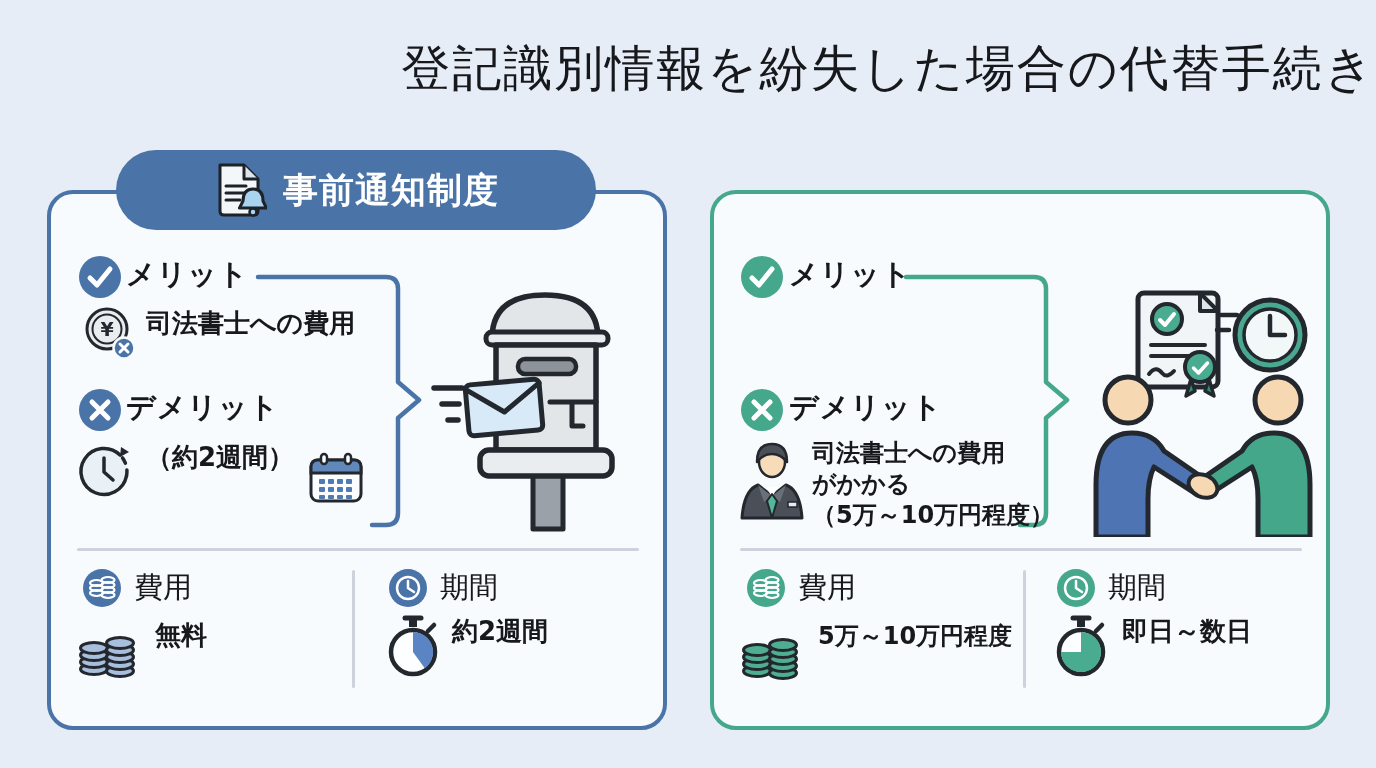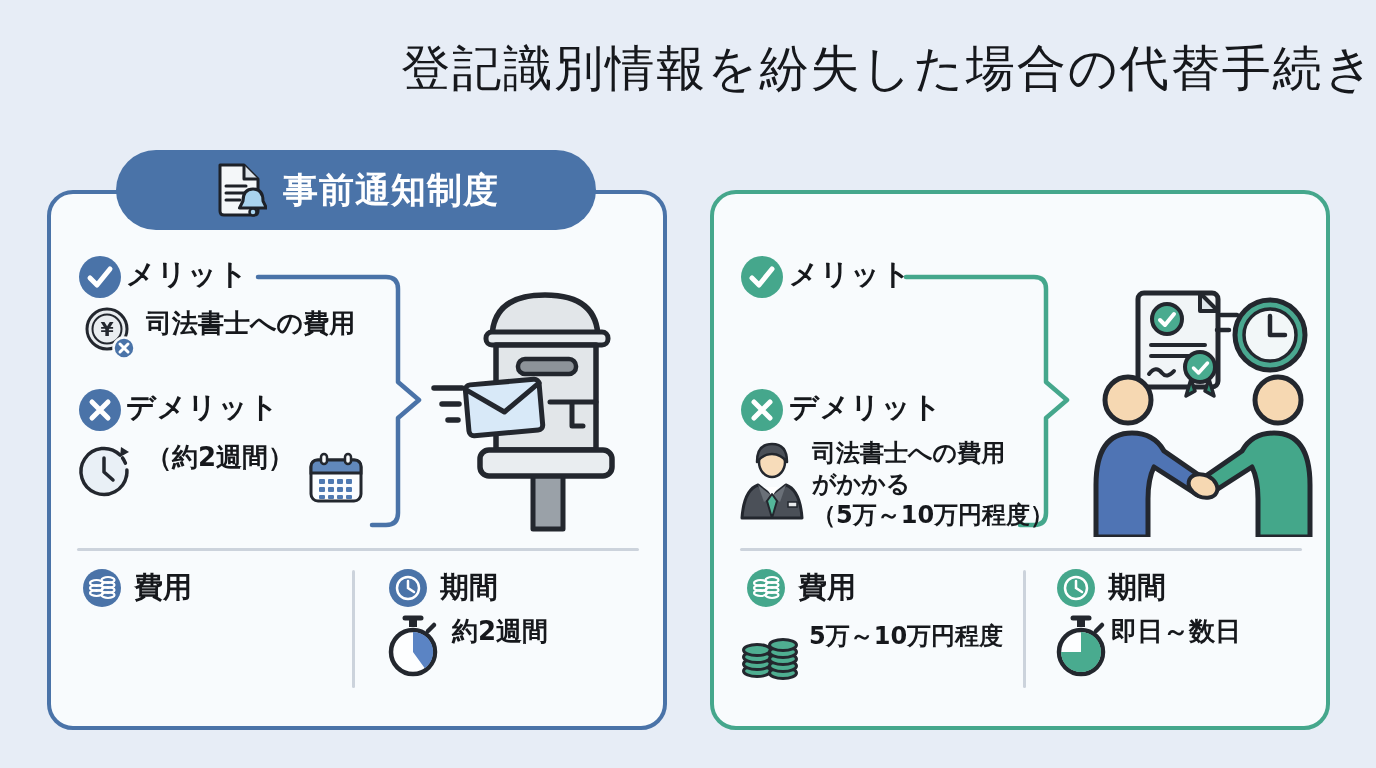--- a/index.html
+++ b/index.html
@@ -23,21 +23,21 @@
   .card.green{left:710px;border-color:var(--green)}
   .pill{position:absolute;top:150px;height:80px;border-radius:44px;z-index:3;
         display:flex;align-items:center;justify-content:center;gap:16px;
         color:#fff;font-size:35px;font-weight:700;letter-spacing:1px}
   .pill.blue{left:116px;width:480px;background:var(--blue)}
   .pill.green{left:783px;width:477px;background:var(--green)}
   .row{position:absolute;display:flex;align-items:flex-start}
   .sec-label{font-size:29px;font-weight:700;letter-spacing:1px}
   .item-text{font-size:26px;font-weight:700;line-height:34px}
   .item-text.small{font-size:24px;line-height:31px}
-  .stat-label{font-size:29px;font-weight:700}
+  .stat-label{font-size:29px;font-weight:400}
   .stat-value{font-size:26px;font-weight:700}
   .stat-value.small{font-size:24px}
   .hdiv{position:absolute;height:3px;width:562px;left:26px;top:354px;
         background:var(--div);border-radius:2px}
   .vdiv{position:absolute;width:3px;height:118px;top:376px;
         background:var(--div);border-radius:2px}
   svg{display:block;flex:0 0 auto}
 </style>
 </head>
 <body>
@@ -155,20 +155,38 @@
               <ellipse cx="14.5" cy="20" rx="6.5" ry="3"></ellipse>
               <ellipse cx="14.5" cy="15" rx="6.5" ry="3"></ellipse>
             <ellipse cx="26" cy="27" rx="6.5" ry="3"></ellipse>
               <ellipse cx="26" cy="22" rx="6.5" ry="3"></ellipse>
               <ellipse cx="26" cy="17" rx="6.5" ry="3"></ellipse>
               <ellipse cx="26" cy="12" rx="6.5" ry="3"></ellipse>
           </g>
         </svg>
       </span>
       <span class="stat-label">費用</span>
+    </div>
+    <div class="row" style="left:26px;top:424px;height:62px;gap:16px">
+      <span>
+        <svg width="62" height="60" viewBox="0 0 62 60">
+          <g stroke="#23272e" stroke-width="3" fill="#a8bedd">
+            <ellipse cx="17" cy="51" rx="13.5" ry="5.5"></ellipse>
+              <ellipse cx="17" cy="44" rx="13.5" ry="5.5"></ellipse>
+              <ellipse cx="17" cy="37" rx="13.5" ry="5.5"></ellipse>
+              <ellipse cx="17" cy="30" rx="13.5" ry="5.5"></ellipse>
+            <ellipse cx="43" cy="53" rx="13.5" ry="5.5"></ellipse>
+              <ellipse cx="43" cy="46" rx="13.5" ry="5.5"></ellipse>
+              <ellipse cx="43" cy="39" rx="13.5" ry="5.5"></ellipse>
+              <ellipse cx="43" cy="32" rx="13.5" ry="5.5"></ellipse>
+              <ellipse cx="43" cy="25" rx="13.5" ry="5.5"></ellipse>
+          </g>
+        </svg>
+      </span>
+      <span class="stat-value">無料</span>
     </div>
 
     <div class="row" style="left:337px;top:374px;height:44px;gap:12px">
       <span>
         <svg width="40" height="40" viewBox="0 0 40 40">
           <circle cx="20" cy="20" r="19" fill="#4a73a8"></circle>
           <circle cx="20" cy="20" r="11" fill="none" stroke="#fff" stroke-width="2.5"></circle>
           <path d="M20 13 V20 L26 24" fill="none" stroke="#fff" stroke-width="2.5" stroke-linecap="round"></path>
         </svg>
       </span>
@@ -286,21 +304,21 @@
               <ellipse cx="14.5" cy="15" rx="6.5" ry="3"></ellipse>
             <ellipse cx="26" cy="27" rx="6.5" ry="3"></ellipse>
               <ellipse cx="26" cy="22" rx="6.5" ry="3"></ellipse>
               <ellipse cx="26" cy="17" rx="6.5" ry="3"></ellipse>
               <ellipse cx="26" cy="12" rx="6.5" ry="3"></ellipse>
           </g>
         </svg>
       </span>
       <span class="stat-label">費用</span>
     </div>
-    <div class="row" style="left:26px;top:426px;height:62px;gap:7px">
+    <div class="row" style="left:26px;top:426px;height:62px;gap:16px">
       <span>
         <svg width="62" height="60" viewBox="0 0 62 60">
           <g stroke="#23272e" stroke-width="3" fill="#4fae91">
             <ellipse cx="17" cy="51" rx="13.5" ry="5.5"></ellipse>
               <ellipse cx="17" cy="44" rx="13.5" ry="5.5"></ellipse>
               <ellipse cx="17" cy="37" rx="13.5" ry="5.5"></ellipse>
               <ellipse cx="17" cy="30" rx="13.5" ry="5.5"></ellipse>
             <ellipse cx="43" cy="53" rx="13.5" ry="5.5"></ellipse>
               <ellipse cx="43" cy="46" rx="13.5" ry="5.5"></ellipse>
               <ellipse cx="43" cy="39" rx="13.5" ry="5.5"></ellipse>
@@ -315,21 +333,21 @@
     <div class="row" style="left:342px;top:374px;height:44px;gap:12px">
       <span>
         <svg width="40" height="40" viewBox="0 0 40 40">
           <circle cx="20" cy="20" r="19" fill="#45a78c"></circle>
           <circle cx="20" cy="20" r="11" fill="none" stroke="#fff" stroke-width="2.5"></circle>
           <path d="M20 13 V20 L26 24" fill="none" stroke="#fff" stroke-width="2.5" stroke-linecap="round"></path>
         </svg>
       </span>
       <span class="stat-label">期間</span>
     </div>
-    <div class="row" style="left:340px;top:420px;height:66px;gap:3px">
+    <div class="row" style="left:340px;top:420px;height:66px;gap:14px">
       <span>
         <svg width="54" height="64" viewBox="0 0 54 64">
           <path d="M19 4 h16" stroke="#23272e" stroke-width="5" stroke-linecap="round"></path>
           <rect x="23" y="4" width="8" height="9" fill="#23272e"></rect>
           <path d="M42 17 l6 -6" stroke="#23272e" stroke-width="4.5" stroke-linecap="round"></path>
           <circle cx="27" cy="38" r="22" fill="#fdfeff" stroke="#23272e" stroke-width="4.5"></circle>
           <path d="M27 38 L27 18 A20 20 0 1 1 7 38 Z" fill="#49ab8f"></path>
         </svg>
       </span>
       <span class="stat-value">即日～数日</span>

